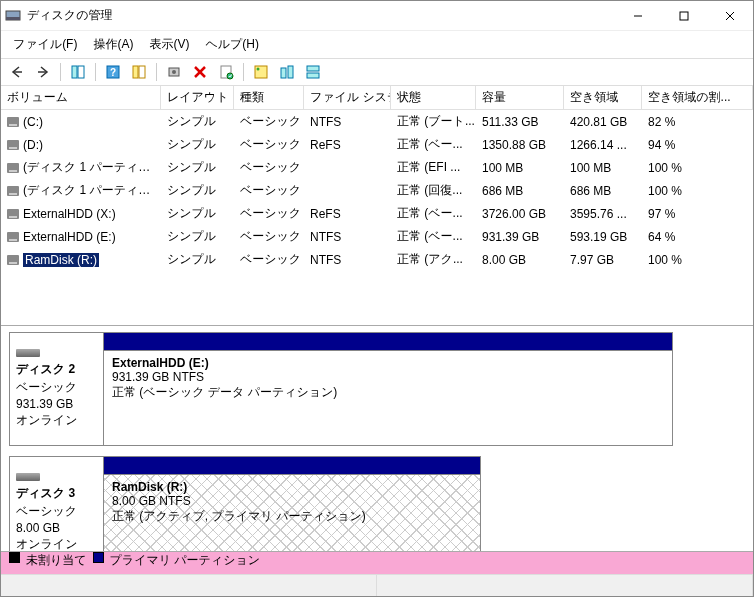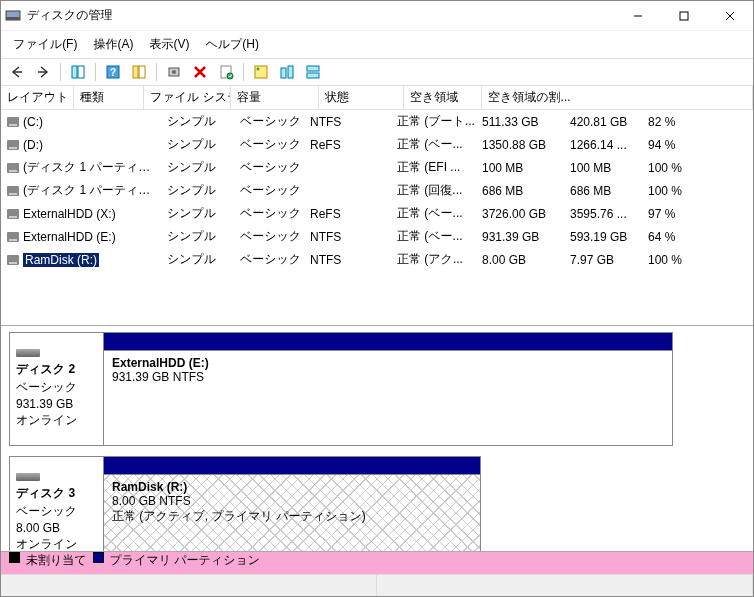--- a/index.html
+++ b/index.html
@@ -182,25 +182,26 @@
   <div class="tbbtn">
       <svg viewBox="0 0 16 16">
         <rect x="2" y="2" width="12" height="5" fill="#aee" stroke="#07a"></rect>
         <rect x="2" y="9" width="12" height="5" fill="#aee" stroke="#07a"></rect>
       </svg>
     </div>
 </div>
 
 <div class="vollist">
   <div class="hdr">
+    <div class="cell hdrcell c0">ボリューム</div>
     <div class="cell hdrcell c1">レイアウト</div>
     <div class="cell hdrcell c2">種類</div>
     <div class="cell hdrcell c3">ファイル システム</div>
+    <div class="cell hdrcell c4">状態</div>
     <div class="cell hdrcell c5">容量</div>
-    <div class="cell hdrcell c4">状態</div>
     <div class="cell hdrcell c6">空き領域</div>
     <div class="cell hdrcell c7">空き領域の割...</div>
   </div>
   <div id="vol-rows">
       <div class="row">
         <div class="cell c0">
           <span class="volicon"></span>
           <span class="voltext">(C:)</span>
         </div>
         <div class="cell c1">シンプル</div>
@@ -299,20 +300,21 @@
       <b>ディスク 2</b>
       <span>ベーシック</span>
       <span>931.39 GB</span>
       <span>オンライン</span>
     </div>
     <div class="diskright">
       <div class="diskcap"></div>
       <div class="diskbody">
         <div class="dname"><b>ExternalHDD  (E:)</b></div>
         <div>931.39 GB NTFS</div>
+        <div>正常 (ベーシック データ パーティション)</div>
       </div>
     </div>
   </div>
   <div class="disk disk3">
     <div class="diskleft">
       <div class="diskicon"></div>
       <b>ディスク 3</b>
       <span>ベーシック</span>
       <span>8.00 GB</span>
       <span>オンライン</span>

